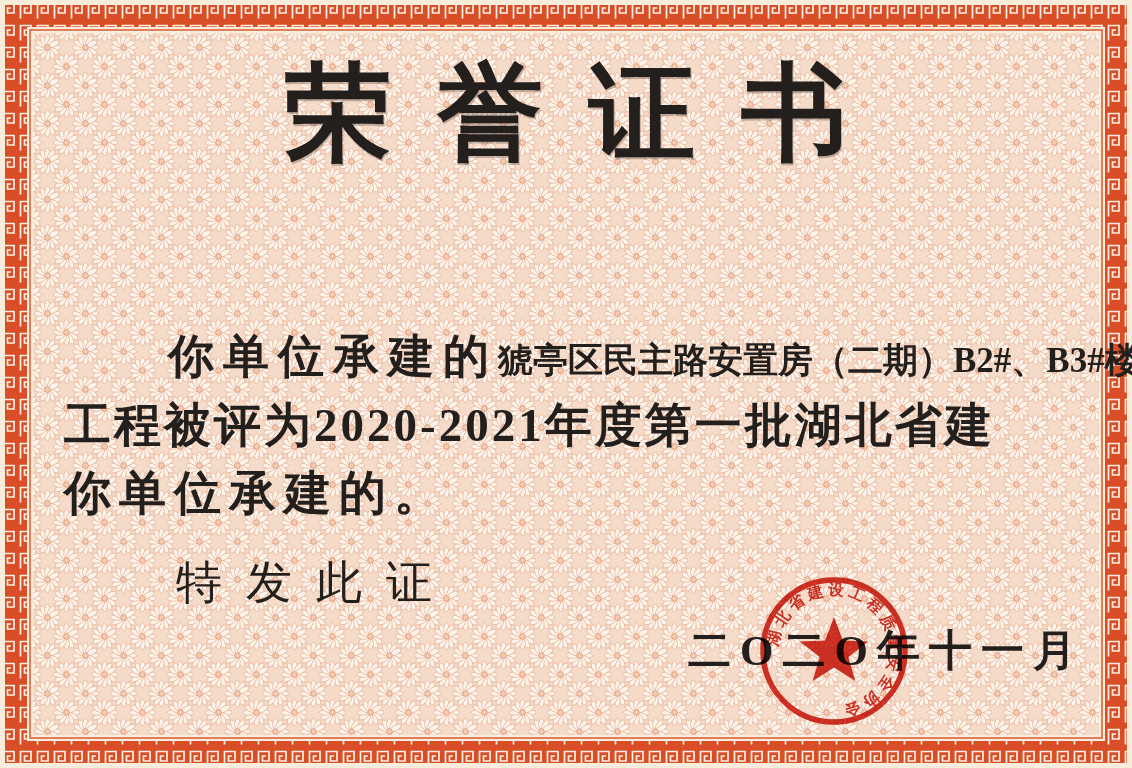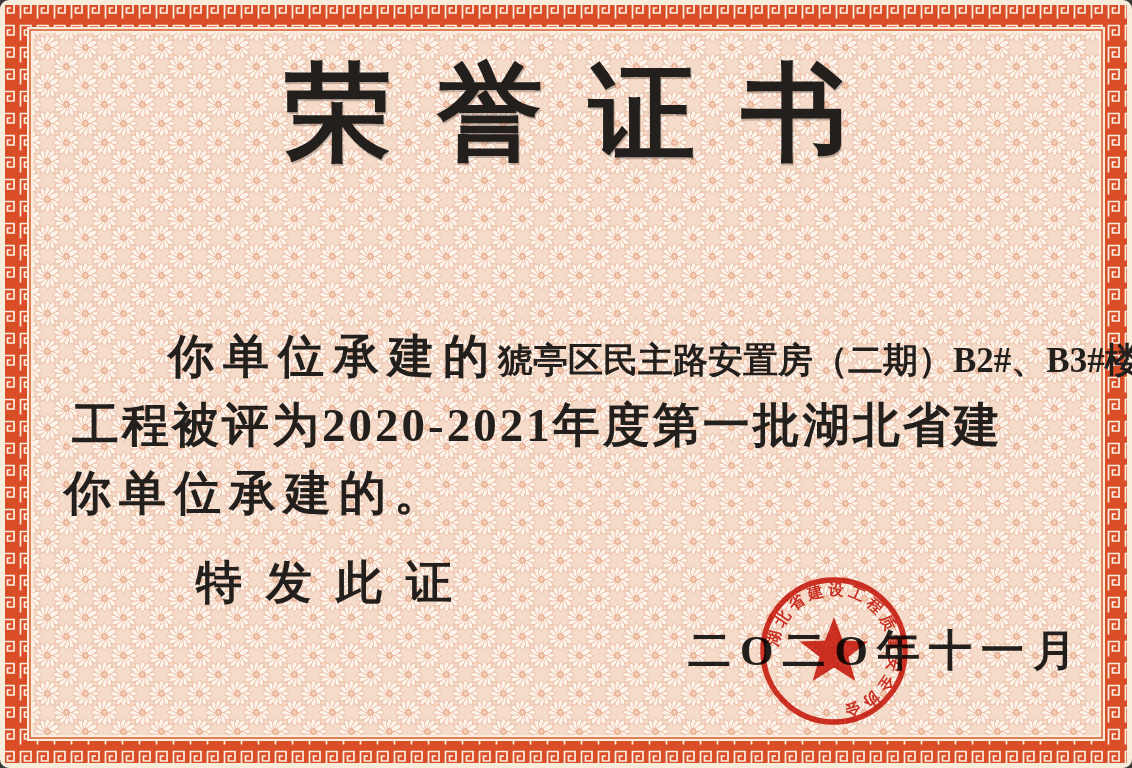--- a/index.html
+++ b/index.html
@@ -3,44 +3,43 @@
 <meta charset="utf-8">
 <style>
   html,body{margin:0;padding:0;background:#3a3a3a;}
   .certificate{
     position:relative;
     width:1132px;height:768px;
     background:#f8ecdb;
     overflow:hidden;
     font-family:"Liberation Serif","DejaVu Serif",serif;
     color:#231f1c;
-    border-radius:9px;
   }
   .bg-svg{position:absolute;left:0;top:0;z-index:0;}
   .txt{position:absolute;z-index:2;white-space:nowrap;}
   .title{
     left:0;top:42px;width:100%;
     text-align:center;
     font-size:106px;font-weight:900;
     letter-spacing:46px;
     padding-left:46px;box-sizing:border-box;
     text-shadow:1px 2px 0 rgba(40,20,10,.25);
   }
   .recipient{
     left:66px;top:248px;
     font-size:43px;font-weight:700;
     letter-spacing:3px;
   }
   .bodyline{font-weight:700;}
   .line1{left:64px;top:326px;font-size:46px;}
   .line1 .lead{letter-spacing:9px;padding-left:104px;}
   .line1 .project{font-size:35px;letter-spacing:0px;}
-  .line2{left:64px;top:394px;font-size:47px;letter-spacing:3px;margin-left:8px;}
+  .line2{left:64px;top:394px;font-size:47px;letter-spacing:3px;}
   .line3{left:64px;top:462px;font-size:47px;letter-spacing:8px;}
-  .closing{left:176px;top:552px;font-size:46px;font-weight:700;letter-spacing:24px;margin-left:20px;}
+  .closing{left:176px;top:552px;font-size:46px;font-weight:400;letter-spacing:24px;}
   .issue-date{left:688px;top:622px;font-size:43px;font-weight:700;letter-spacing:9px;}
   .seal{
     position:absolute;left:748px;top:564px;z-index:3;
     mix-blend-mode:multiply;
     opacity:.92;
   }
 </style>
 </head>
 <body>
 

